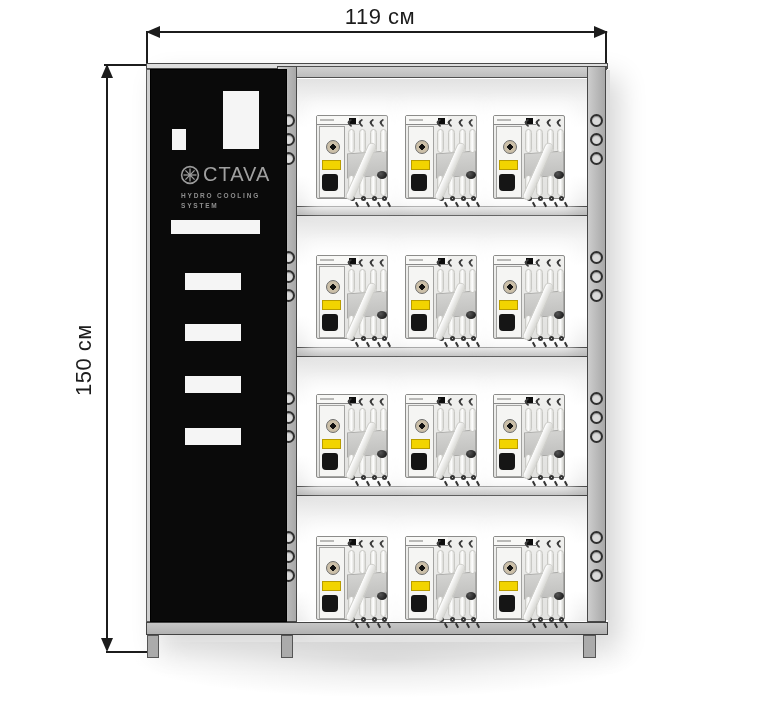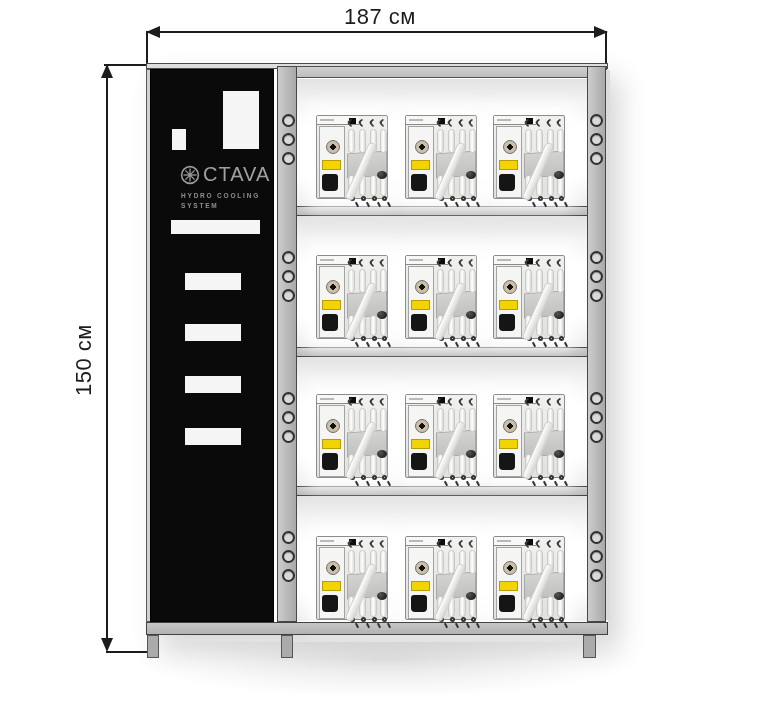--- a/index.html
+++ b/index.html
@@ -14,21 +14,21 @@
   .arrow.left {border-top:6px solid transparent;border-bottom:6px solid transparent;border-right:14px solid #1c1c1c;}
   .arrow.right{border-top:6px solid transparent;border-bottom:6px solid transparent;border-left:14px solid #1c1c1c;}
   .arrow.up   {border-left:6px solid transparent;border-right:6px solid transparent;border-bottom:14px solid #1c1c1c;}
   .arrow.down {border-left:6px solid transparent;border-right:6px solid transparent;border-top:14px solid #1c1c1c;}
   
   .cab-shadow{position:absolute;left:146px;top:63px;width:462px;height:572px;box-shadow:12px 14px 26px rgba(0,0,0,.16);}
   .ground-shadow{position:absolute;left:128px;top:642px;width:512px;height:56px;
     background:radial-gradient(ellipse at 50% 30%,rgba(0,0,0,.10),rgba(0,0,0,0) 70%);}
   .top-strip{position:absolute;left:146px;top:63px;width:462px;height:6px;background:#dedede;border:1px solid #4a4a4a;box-sizing:border-box;}
   .left-sliver{position:absolute;left:146px;top:69px;width:5px;height:553px;background:#cfcfcf;border:1px solid #5a5a5a;box-sizing:border-box;}
-  .blk-panel{position:absolute;left:150px;top:69px;width:124px;height:553px;background:#0a0a0a;border:1px solid #000;box-sizing:border-box;padding-left:48px;}
+  .blk-panel{position:absolute;left:150px;top:69px;width:137px;height:553px;background:#0a0a0a;border:1px solid #000;box-sizing:border-box;padding-left:48px;}
   .panel-rect{position:absolute;background:#f5f5f5;}
   .rail{position:absolute;background:linear-gradient(180deg,#d0d0d0,#bdbdbd);border:1px solid #4f4f4f;box-sizing:border-box;}
   .post{position:absolute;width:20px;top:66px;height:556px;background:linear-gradient(90deg,#cdcdcd,#b3b3b3 70%,#a8a8a8);border:1px solid #474747;box-sizing:border-box;}
   .post-edge{position:absolute;left:606px;top:70px;width:4px;height:550px;background:#dcdcdc;}
   .bay{position:absolute;left:297px;width:290px;
     background:linear-gradient(180deg,#e2e2e2 0%,#f4f4f4 18%,#ffffff 38%,#ffffff 76%,#ebebeb 100%);}
   .divider{position:absolute;left:277px;width:330px;height:10px;background:linear-gradient(180deg,#cdcdcd,#b9b9b9);border:1px solid #424242;box-sizing:border-box;}
   .bottom-rail{position:absolute;left:146px;top:622px;width:462px;height:13px;background:linear-gradient(180deg,#c6c6c6,#b2b2b2);border:1px solid #424242;box-sizing:border-box;}
   .leg{position:absolute;top:635px;width:12px;height:23px;background:#ababab;border:1px solid #555;box-sizing:border-box;}
   .hole{position:absolute;width:9px;height:9px;border:2px solid #2f2f2f;border-radius:50%;background:#d9d9d9;box-shadow:inset 0 1px 1px rgba(0,0,0,.35);}
@@ -65,21 +65,21 @@
   .f1{left:33px;} .f2{left:44px;} .f3{left:55px;} .f4{left:65px;}
 </style>
 </head>
 <body>
 
 <div class="canvas">
 
   <div class="ground-shadow"></div>
   <div class="cab-shadow"></div>
 
-  <div class="dim-label" style="left:300px;top:4px;width:160px;text-align:center;">187 см</div>
+  <div class="dim-label" style="left:300px;top:4px;width:160px;text-align:center;">119 см</div>
   <div class="dim-line" style="left:149px;top:31px;width:456px;height:2px;"></div>
   <div class="arrow left" style="left:146px;top:26px;"></div>
   <div class="arrow right" style="left:594px;top:26px;"></div>
   <div class="dim-line" style="left:146px;top:31px;width:2px;height:44px;"></div>
   <div class="dim-line" style="left:605px;top:31px;width:2px;height:34px;"></div>
 
   <div class="dim-label" style="left:24px;top:347px;width:120px;text-align:center;transform:rotate(-90deg);">150 см</div>
   <div class="dim-line" style="left:106px;top:66px;width:2px;height:583px;"></div>
   <div class="arrow up" style="left:101px;top:64px;"></div>
   <div class="arrow down" style="left:101px;top:638px;"></div>

